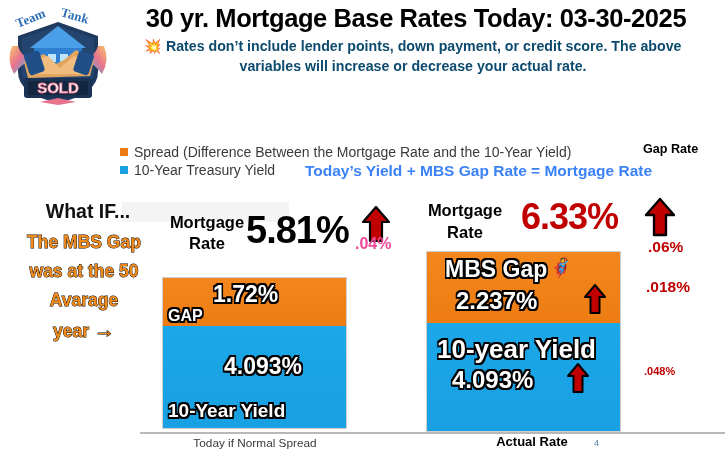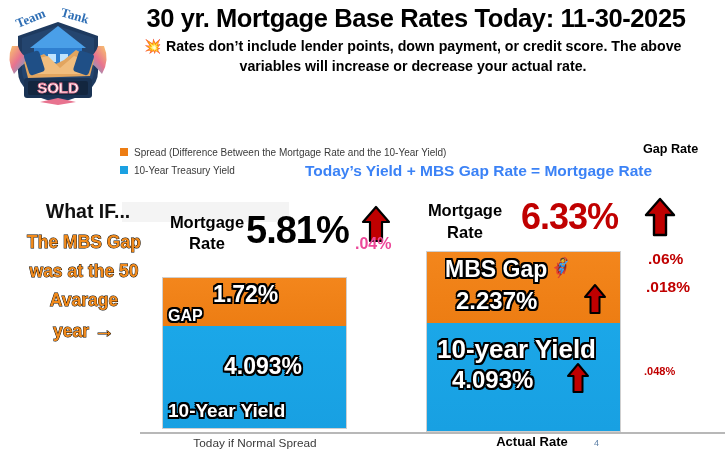--- a/index.html
+++ b/index.html
@@ -20,32 +20,32 @@
   .title{
     position:absolute;left:110px;top:4px;width:612px;
     text-align:center;
     font-size:25.5px;font-weight:bold;color:#000;
     letter-spacing:-0.4px;
     white-space:nowrap;
   }
   .subtitle{
     position:absolute;left:128px;top:36px;width:570px;
     text-align:center;
-    font-size:14.2px;font-weight:bold;color:#000000;
+    font-size:14.2px;font-weight:bold;color:#0c4a6e;
     line-height:20px;
   }
   .burst{font-size:14px;}
 
   
   .legend{position:absolute;left:120px;top:143px;}
   .legrow{display:flex;align-items:center;height:18px;}
   .swatch{width:8px;height:8px;display:inline-block;margin-right:6px;}
   .sw-orange{background:#ED7D13;}
   .sw-blue{background:#1BA1E2;}
-  .legtext{font-size:10px;color:#3a3a3a;font-family:"Liberation Sans",sans-serif;}
+  .legtext{font-size:14px;color:#3a3a3a;font-family:"Liberation Sans",sans-serif;}
   .formula{
     position:absolute;left:305px;top:162px;
     font-size:15.5px;font-weight:bold;color:#3b82f6;
     white-space:nowrap;
   }
   .gaprate{
     position:absolute;left:643px;top:142px;
     font-size:12.6px;font-weight:bold;color:#000;
     white-space:nowrap;
   }
@@ -124,21 +124,21 @@
   
   .r-gapword{position:absolute;left:445px;top:256px;font-size:23px;}
   .r-emoji{position:absolute;left:549px;top:256px;font-size:19px;}
   .r-gapval{position:absolute;left:456px;top:287px;font-size:24px;}
   .r-gaparrow{position:absolute;left:583px;top:283px;}
   .r-ylabel{position:absolute;left:437px;top:334px;font-size:26px;}
   .r-yval{position:absolute;left:452px;top:366px;font-size:24px;}
   .r-yarrow{position:absolute;left:566px;top:362px;}
 
   
-  .d06 {position:absolute;left:648px;top:238px;font-size:15.5px;font-weight:bold;color:#C00000;margin-top:12px;}
+  .d06 {position:absolute;left:648px;top:238px;font-size:15.5px;font-weight:bold;color:#C00000;}
   .d018{position:absolute;left:646px;top:278px;font-size:15.5px;font-weight:bold;color:#C00000;}
   .d048{position:absolute;left:644px;top:365px;font-size:11px;font-weight:bold;color:#C00000;}
 
   
   .xl-left{position:absolute;left:175px;top:436px;width:160px;text-align:center;
            font-size:11.8px;color:#3a3a3a;}
   .xl-right{position:absolute;left:457px;top:434px;width:150px;text-align:center;
            font-size:13px;font-weight:bold;color:#000;}
   .pagenum{position:absolute;left:594px;top:438px;font-size:9px;color:#5b7fa6;}
 </style>
@@ -177,21 +177,21 @@
       <rect x="24" y="79" width="60" height="14" rx="2" fill="#13263f"></rect>
       <text x="54" y="91" font-family="Liberation Sans, sans-serif" font-size="15" font-weight="bold" fill="#ffffff" text-anchor="middle" stroke="#e8738f" stroke-width="0.8">SOLD</text>
       <path d="M36 100 L54 103 L72 100 L54 96 Z" fill="#e8738f"></path>
       <g fill="#2f6fb5" font-family="Liberation Serif, serif" font-size="13" font-weight="bold">
         <text x="14" y="26" transform="rotate(-22 14 26)" stroke="#ffffff" stroke-width="2" paint-order="stroke">Team</text>
         <text x="56" y="14" transform="rotate(16 56 14)" stroke="#ffffff" stroke-width="2" paint-order="stroke">Tank</text>
       </g>
     </svg>
   </div>
 
-  <div class="title">30 yr. Mortgage Base Rates Today: 11-30-2025</div>
+  <div class="title">30 yr. Mortgage Base Rates Today: 03-30-2025</div>
 
   <div class="subtitle">
     <span class="burst">💥</span>
     <span>Rates don’t include lender points, down payment, or credit score. The above variables will increase or decrease your actual rate.</span>
   </div>
 
   <div class="legend">
     <div class="legrow">
       <span class="swatch sw-orange"></span>
       <span class="legtext">Spread (Difference Between the Mortgage Rate and the 10-Year Yield)</span>

